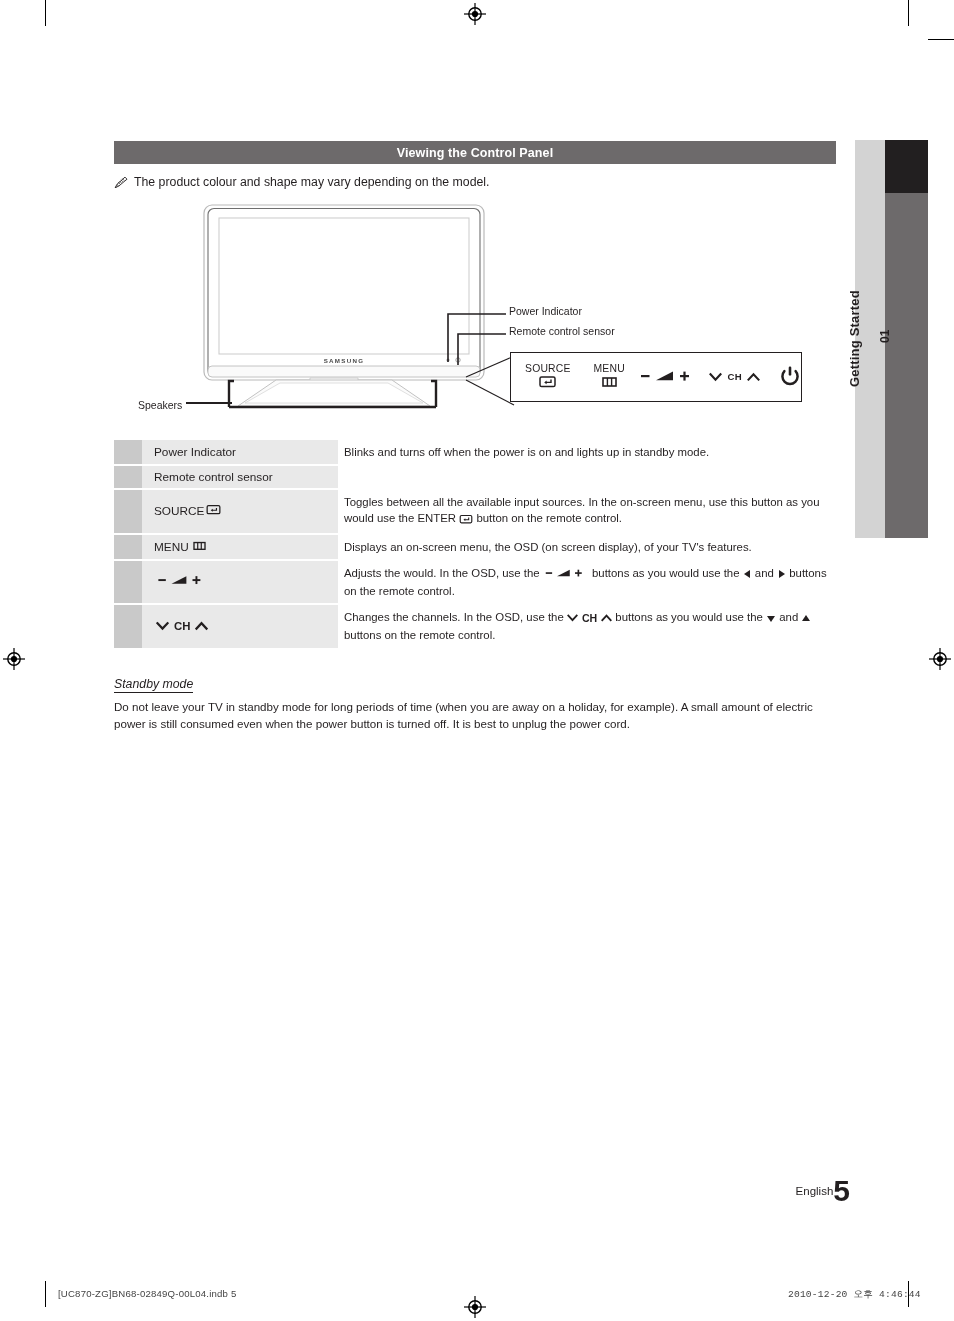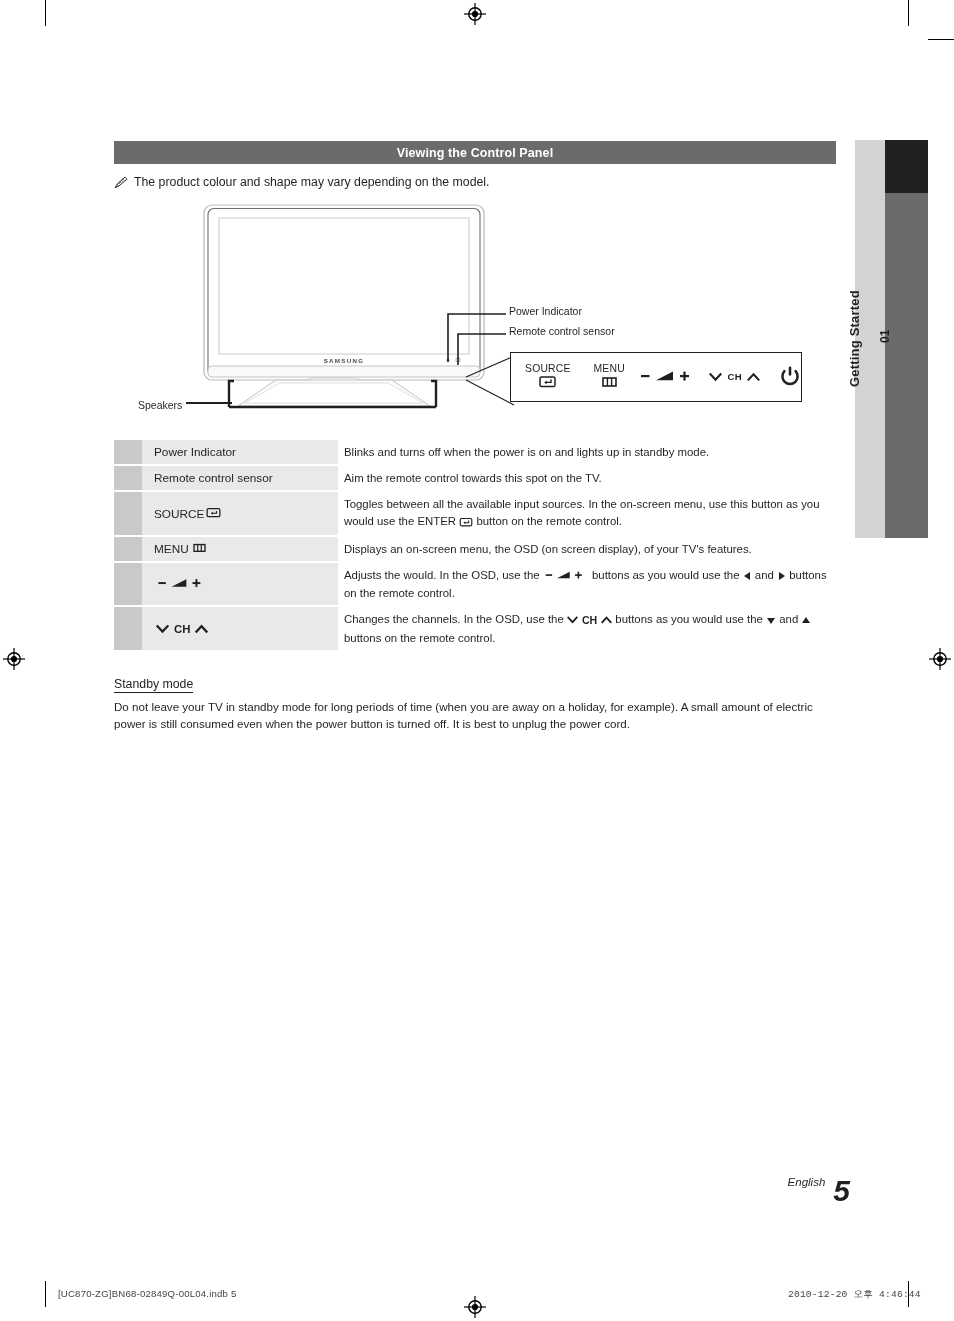--- a/index.html
+++ b/index.html
@@ -177,40 +177,40 @@
   .inline-ico { display: inline-block; vertical-align: -2px; }
 
   
   #standby-heading {
     position: absolute;
     left: 114px; top: 677px;
     font-size: 12.3px;
     color: #231f20;
     border-bottom: 1px solid #231f20;
     padding-bottom: 1px;
+    font-style: italic;
   }
   #standby-body {
     position: absolute;
     left: 114px; top: 699px;
     width: 722px;
     font-size: 11.6px;
     line-height: 1.45;
     color: #231f20;
   }
 
   
   #page-footer {
     position: absolute;
     left: 700px; top: 1176px;
     width: 150px;
     display: flex;
-    align-items: flex-start;
+    align-items: center;
     justify-content: flex-end;
-    gap: 8px;
-    font-style: italic;
+    gap: 0;
   }
   #page-footer .lang { font-size: 11.5px; color: #231f20; }
   #page-footer .pnum { font-size: 30px; font-weight: bold; color: #231f20; line-height: 1; }
 
   #print-footer-left {
     position: absolute;
     left: 58px; top: 1288px;
     font-size: 9.6px;
     color: #444;
     letter-spacing: .2px;
@@ -411,23 +411,20 @@
     <div class="cell-desc">
       <span>Blinks and turns off when the power is on and lights up in standby mode.</span>
     </div>
   </div>
 
   <div class="row short">
     <div class="cell-swatch"></div>
     <div class="cell-name">
       <span>Remote control sensor</span>
     </div>
-    <div class="cell-desc">
-      <span>Aim the remote control towards this spot on the TV.</span>
-    </div>
   </div>
 
   <div class="row tall">
     <div class="cell-swatch"></div>
     <div class="cell-name">
       <span>SOURCE</span>
       <span class="inline-ico" style="margin-left:2px;">
         <svg width="15" height="11" viewBox="0 0 17 13">
           <rect x="1" y="2" width="15" height="9.5" rx="1.6" ry="1.6" fill="none" stroke="#231f20" stroke-width="1.5"></rect>
           <path d="M12 4.6 L12 7.4 L6.6 7.4" fill="none" stroke="#231f20" stroke-width="1.4"></path>

